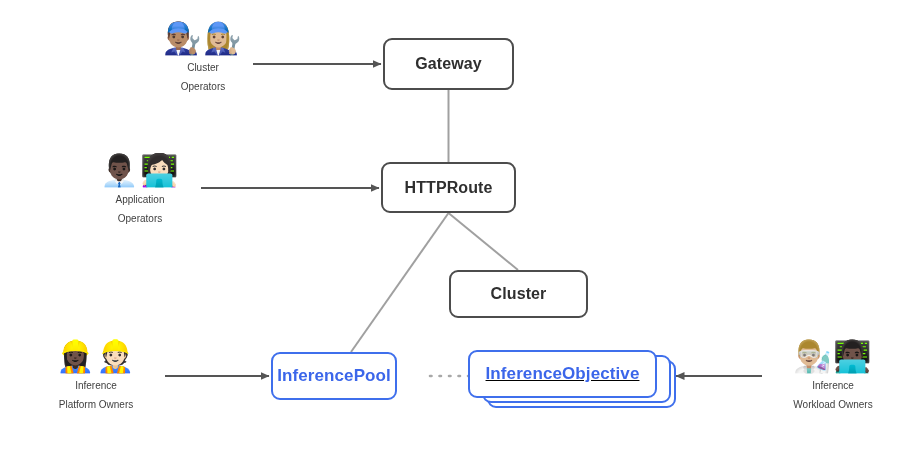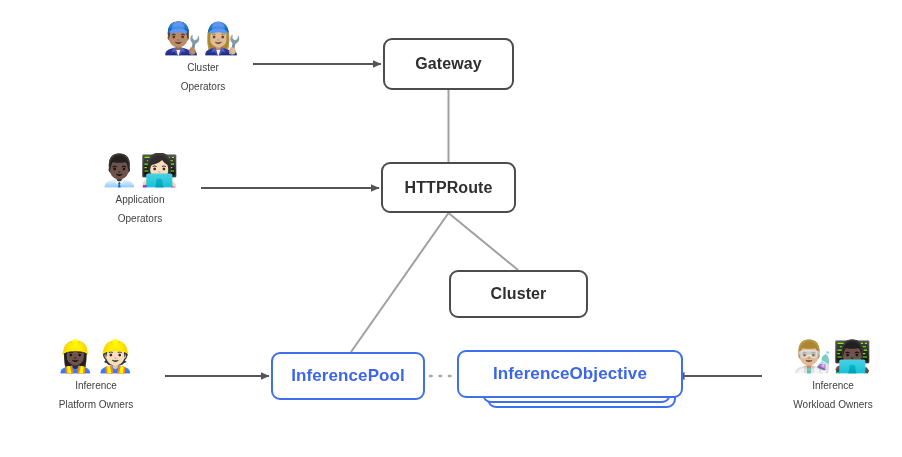--- a/index.html
+++ b/index.html
@@ -126,27 +126,27 @@
   </div>
 
   <div class="node core" style="left:381px; top:162px; width:135px; height:51px;justify-content:center;">
     <span class="node-label">HTTPRoute</span>
   </div>
 
   <div class="node core" style="left:449px; top:270px; width:139px; height:48px;">
     <span class="node-label">Cluster</span>
   </div>
 
-  <div class="node inference" style="left:271px; top:352px; width:154px; height:48px;text-align:center;">
+  <div class="node inference" style="left:271px; top:352px; width:126px; height:48px;text-align:center;">
     <span class="node-label">InferencePool</span>
   </div>
 
   <div class="stack-layer" style="left:487px; top:360px; width:189px; height:48px;"></div>
   <div class="stack-layer" style="left:482px; top:355px; width:189px; height:48px;"></div>
-  <div class="node inference" style="left:457px; top:350px; width:226px; height:48px;">
+  <div class="node inference" style="left:468px; top:350px; width:189px; height:48px;text-decoration:underline;">
     <span class="node-label">InferenceObjective</span>
   </div>
 
   <div class="actor" style="left:151px; top:20px; width:104px;">
     <span class="actor-emoji">👨🏽‍🔧👩🏼‍🔧</span>
     <span class="actor-caption">Cluster
 Operators</span>
   </div>
 
   <div class="actor" style="left:79px; top:152px; width:122px;">

